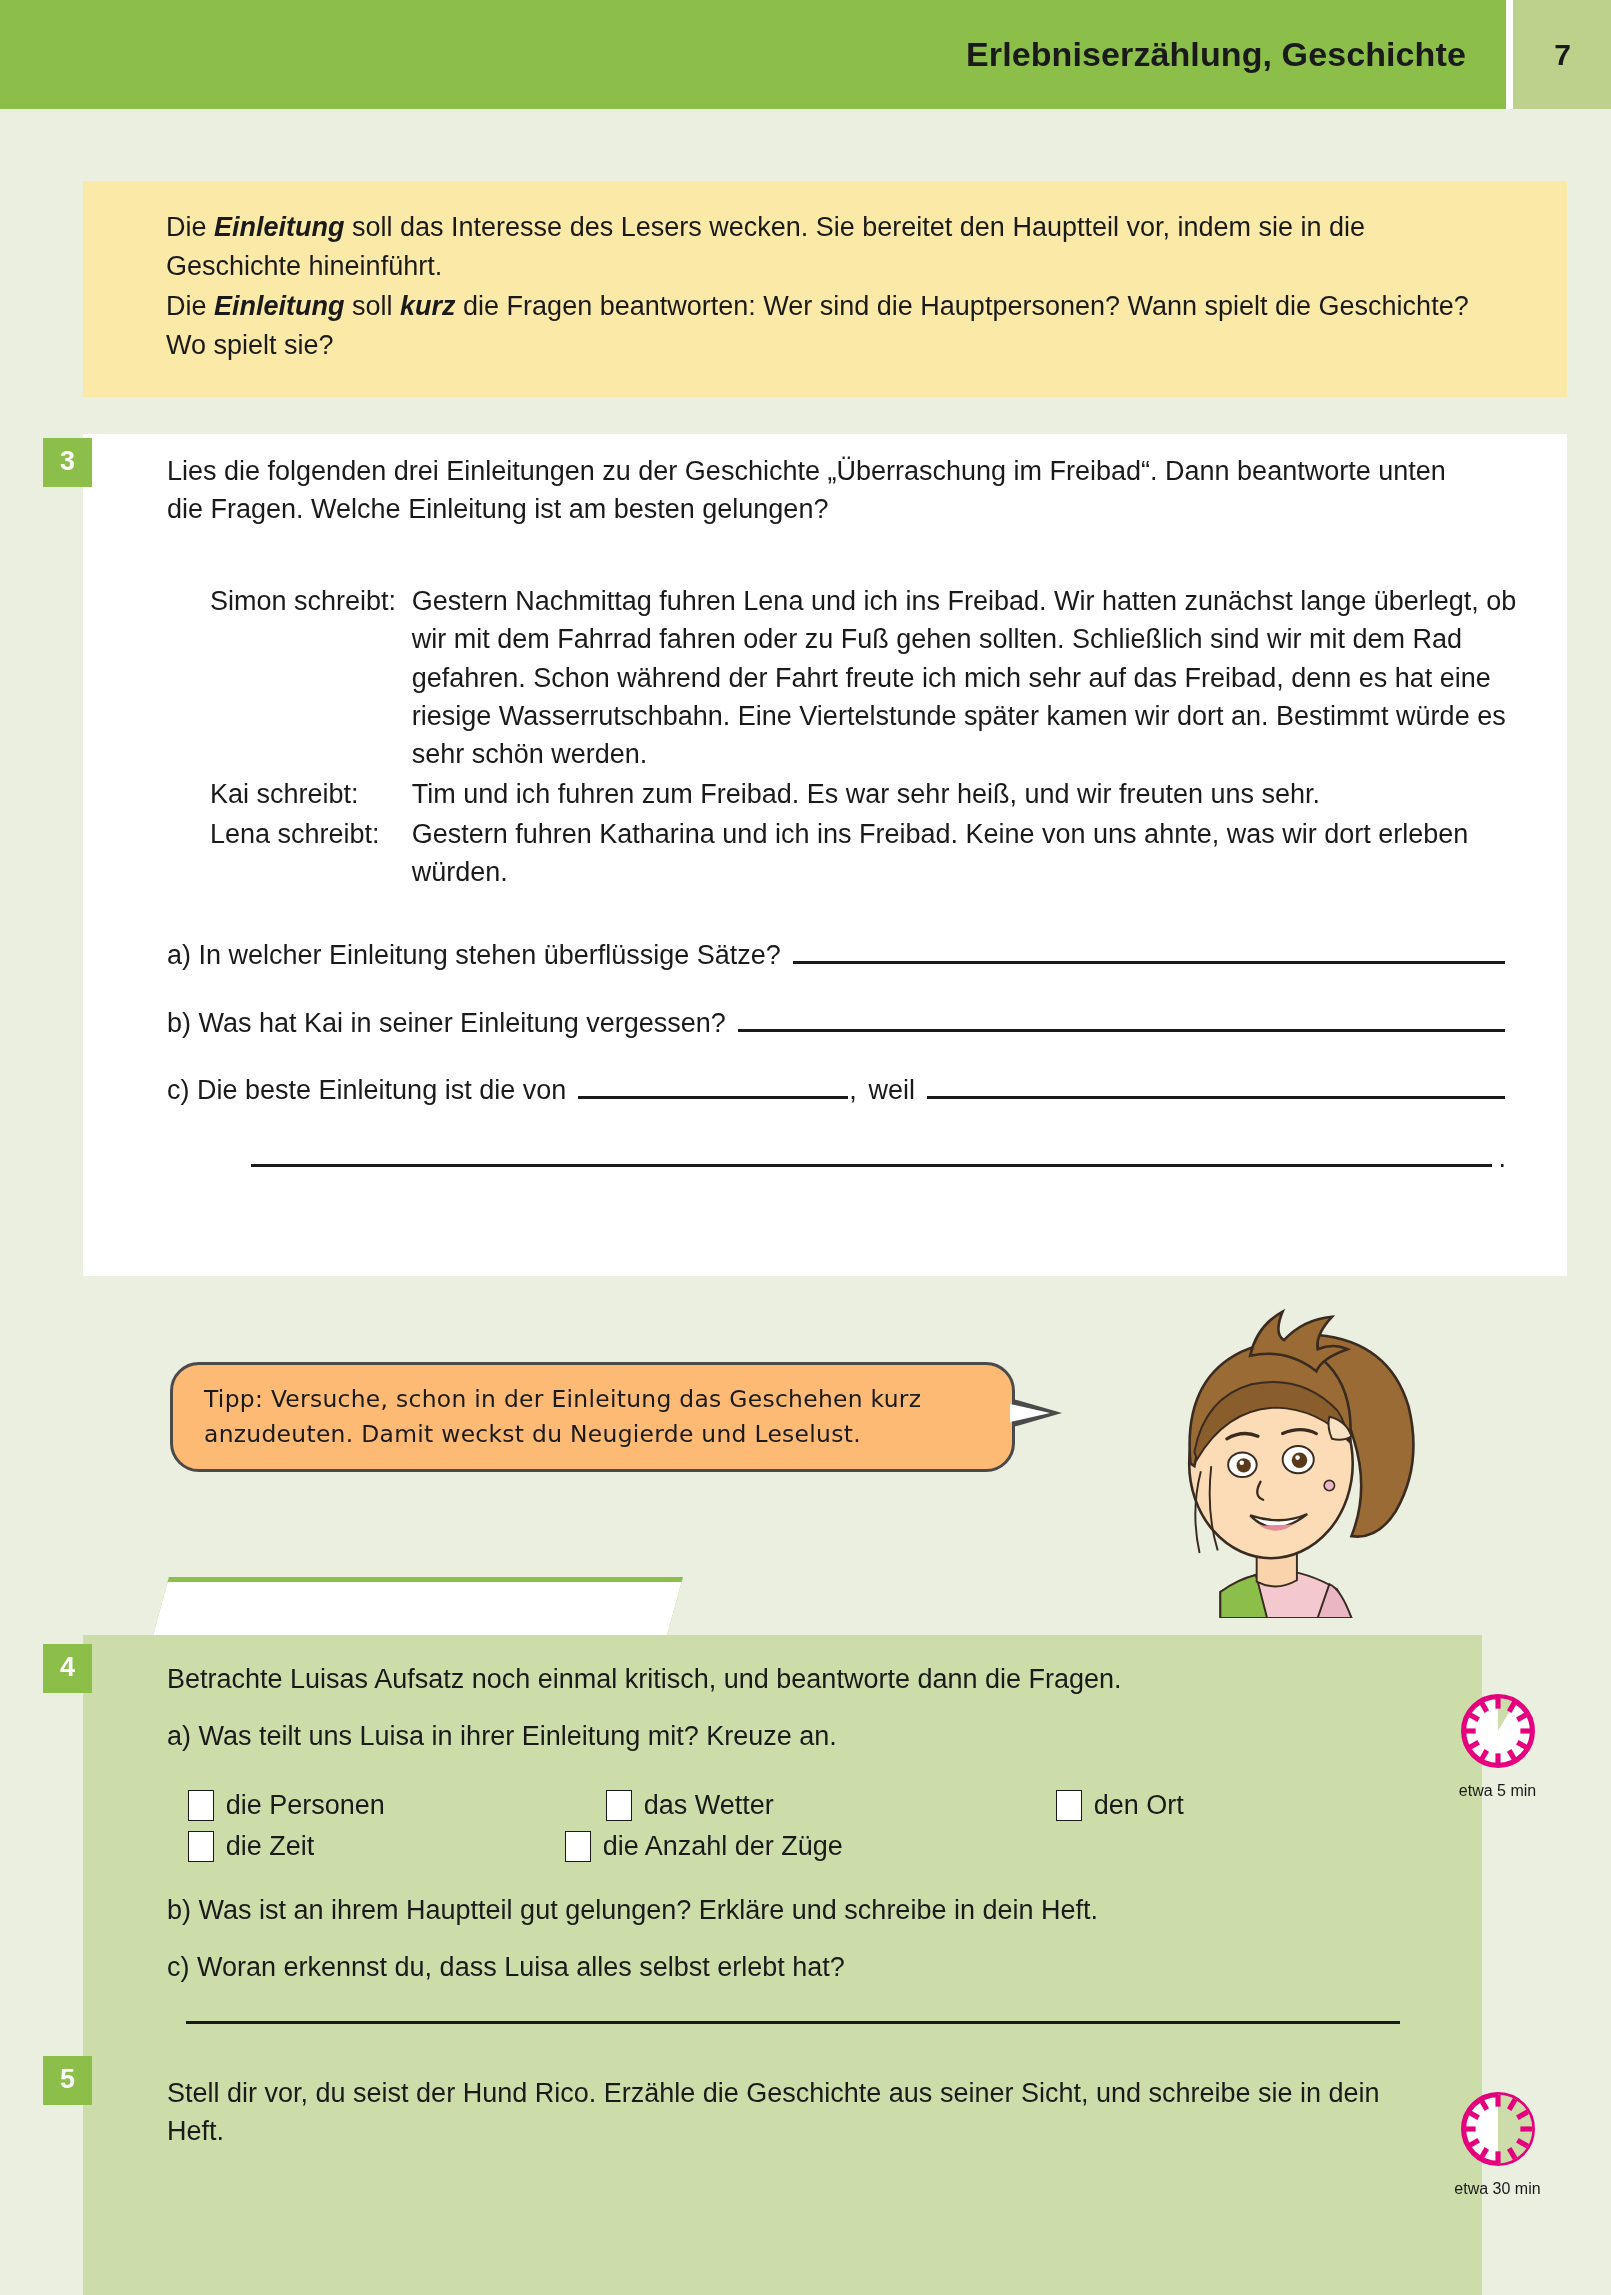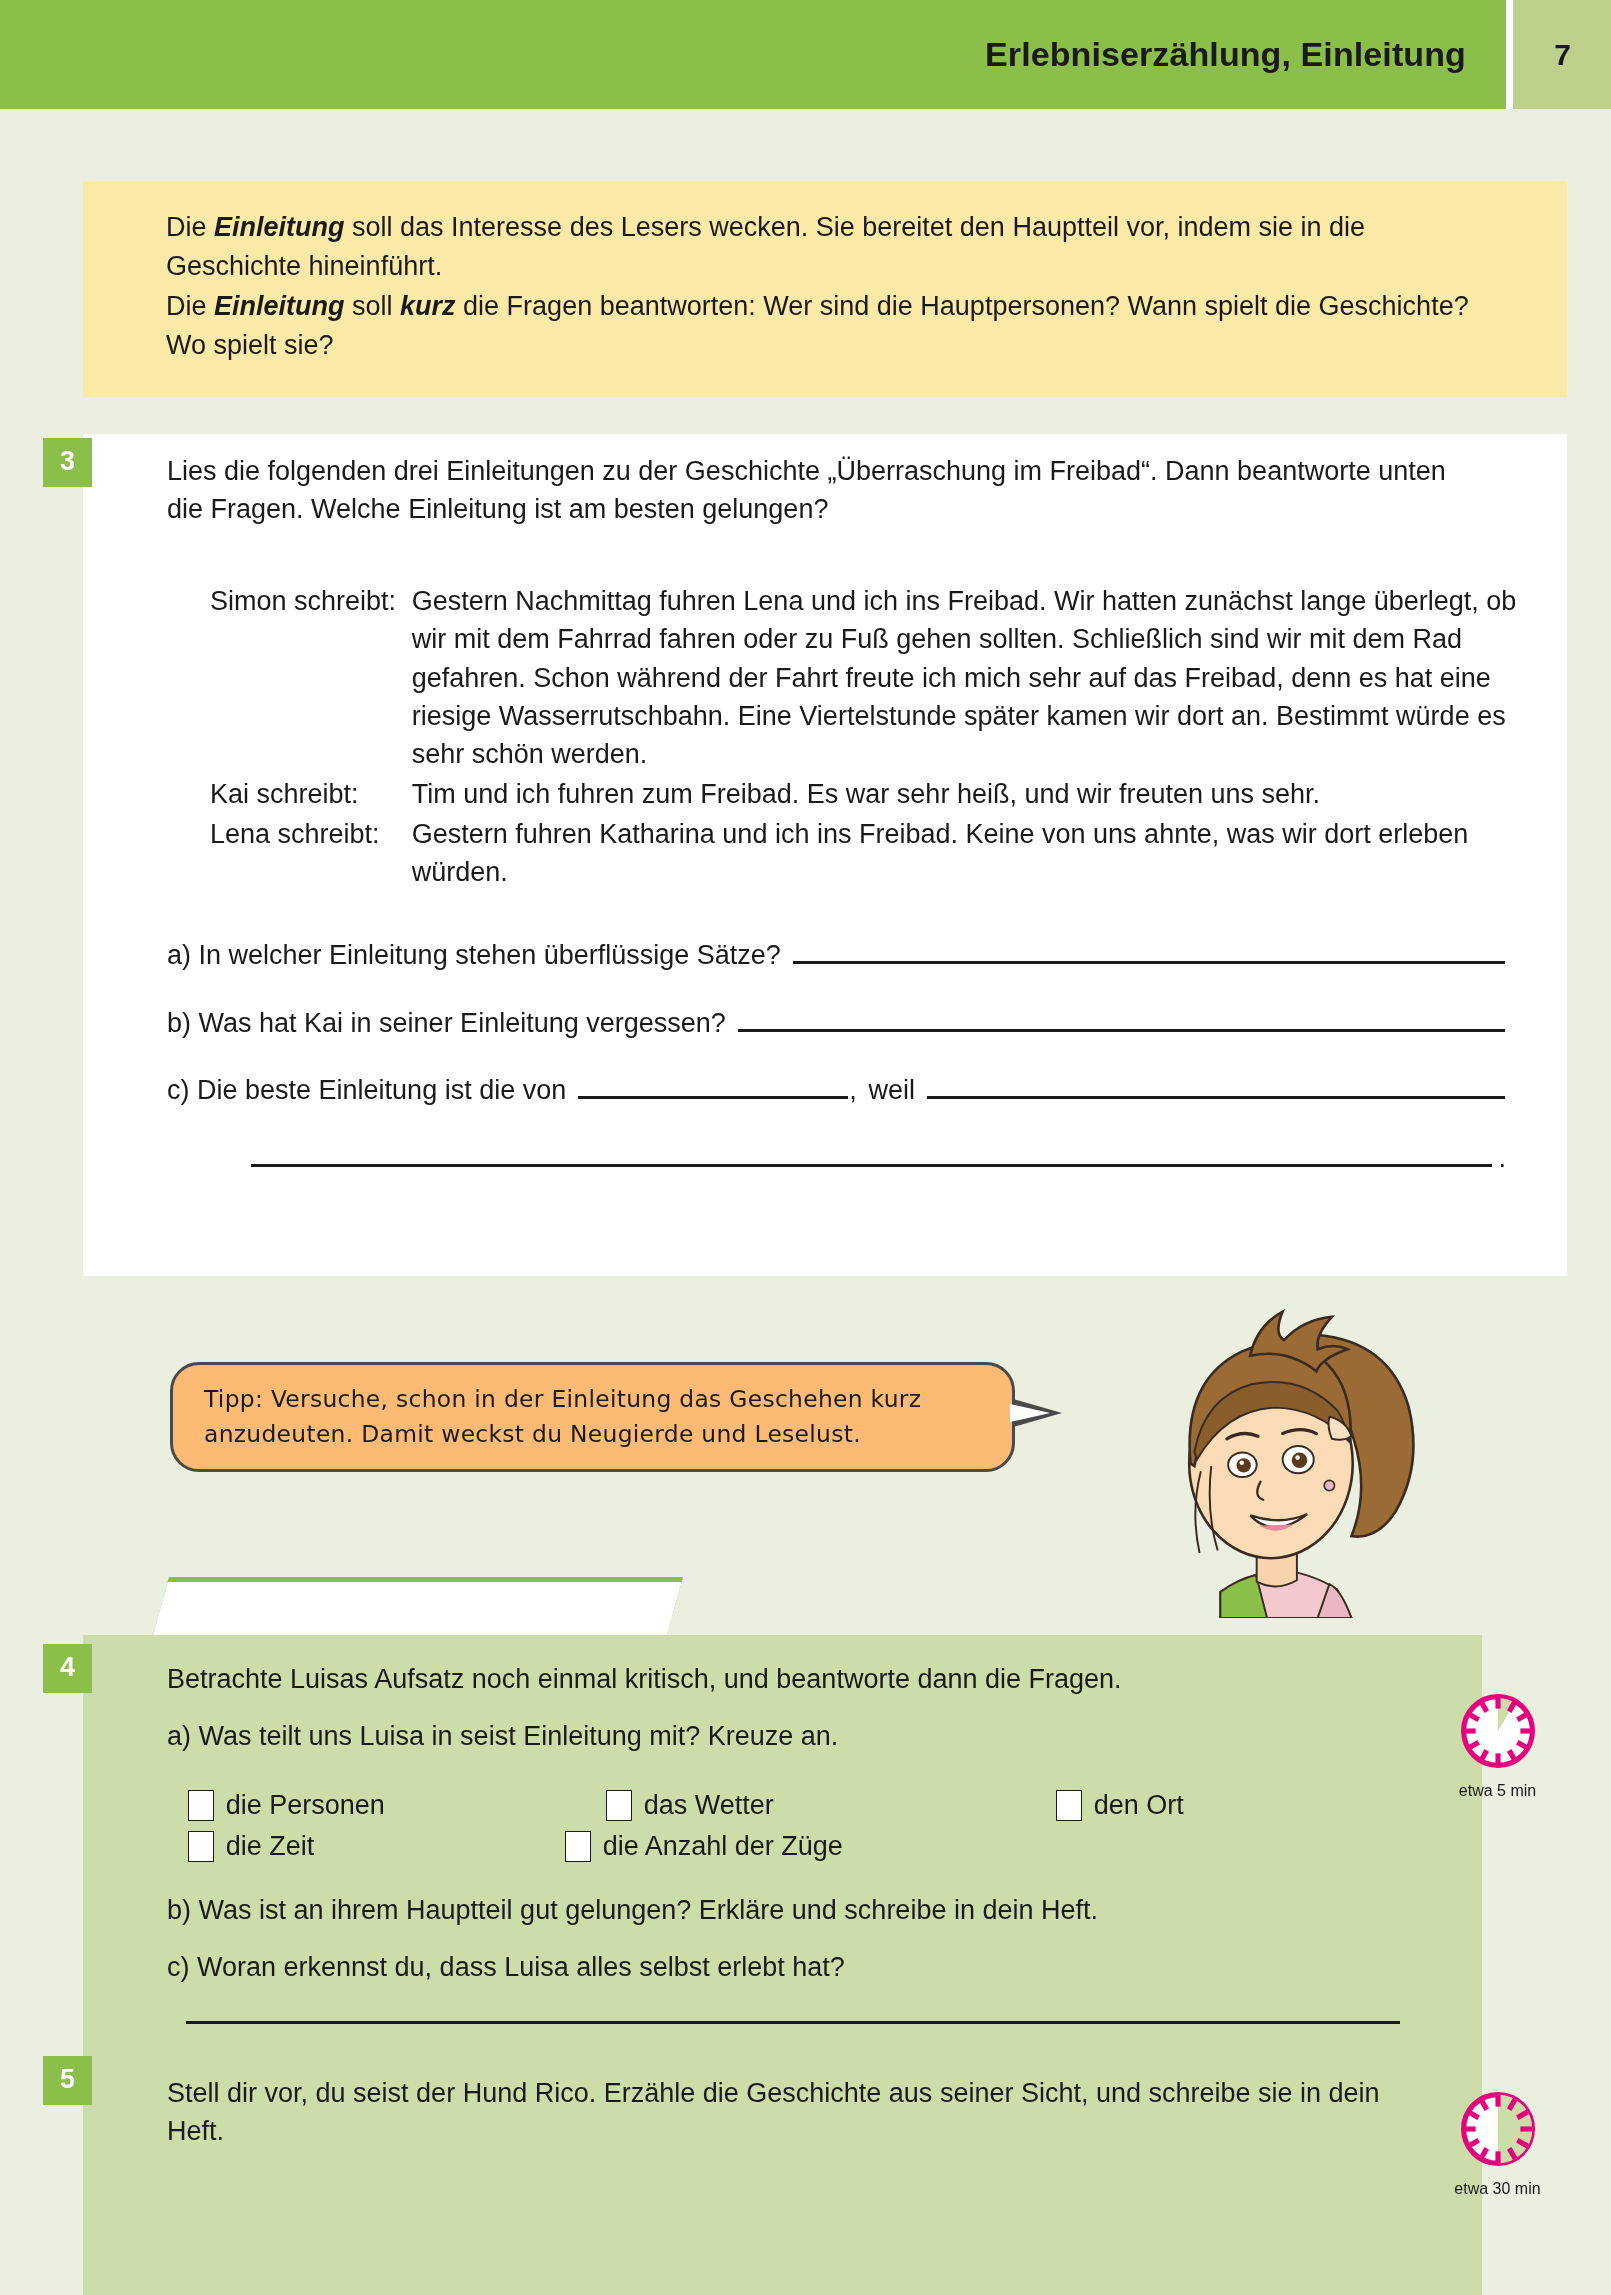--- a/index.html
+++ b/index.html
@@ -336,21 +336,21 @@
     color: #1a1a1a;
   }
 </style>
 </head>
 <body>
 
 <div id="page">
 
   <div id="header">
     <div id="header-bar">
-      <span id="header-title">Erlebniserzählung, Einleitung</span>
+      <span id="header-title">Erlebniserzählung, Geschichte</span>
     </div>
     <div id="header-gap"></div>
     <div id="header-page">
       <span id="header-page-number">7</span>
     </div>
   </div>
 
   <div id="info-box">
     <p id="info-box-text"><span>Die </span><b>Einleitung</b><span> soll das Interesse des Lesers wecken. Sie bereitet den Hauptteil vor, indem sie in die Geschichte hineinführt.</span><br><span>Die </span><b>Einleitung</b><span> soll </span><b>kurz</b><span> die Fragen beantworten: Wer sind die Hauptpersonen? Wann spielt die Geschichte? Wo spielt sie?</span></p>
   </div>
@@ -452,21 +452,21 @@
     <div class="edge-l"></div>
     <div class="edge-r"></div>
     <div class="shape"></div>
   </div>
 
   <div id="green-section">
     <div class="badge" id="ex4-badge">4</div>
     <div class="badge" id="ex5-badge">5</div>
 
     <div id="ex4-prompt">Betrachte Luisas Aufsatz noch einmal kritisch, und beantworte dann die Fragen.</div>
-    <div id="ex4-a">a) Was teilt uns Luisa in seist Einleitung mit? Kreuze an.</div>
+    <div id="ex4-a">a) Was teilt uns Luisa in ihrer Einleitung mit? Kreuze an.</div>
 
     <div class="cb-grid" id="cb-row-1">
       <label class="cb-item cb-col-1">
         <span class="box"></span>
         <span>die Personen</span>
       </label>
       <label class="cb-item cb-col-2">
         <span class="box"></span>
         <span>das Wetter</span>
       </label>

